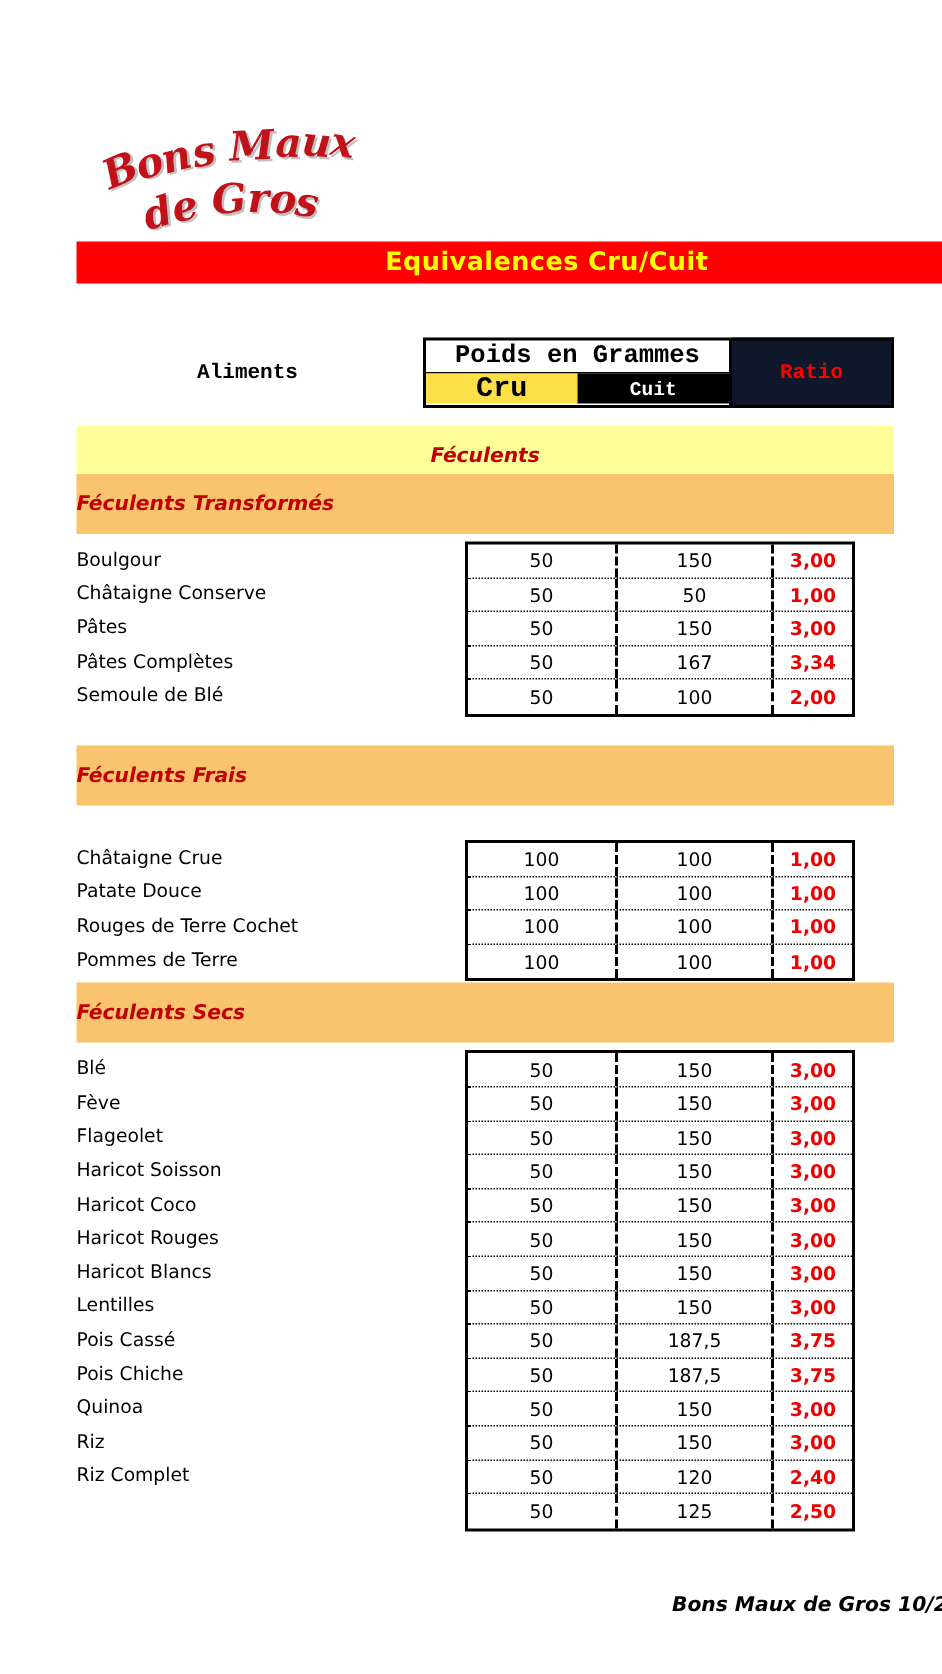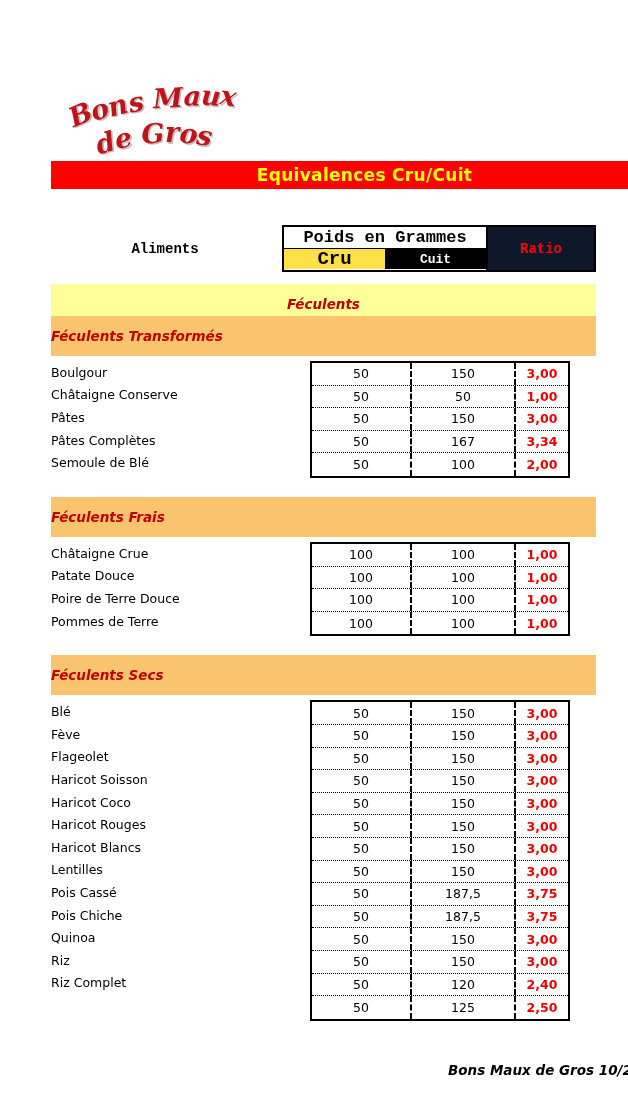--- a/index.html
+++ b/index.html
@@ -324,25 +324,25 @@
           <div class="data-row">
             <div class="cell cell-cru">50</div>
             <div class="cell cell-cuit">100</div>
             <div class="cell cell-ratio">2,00</div>
           </div>
         </div>
       </div>
       <div class="band band-sub" style="top: 497px;">
         <span>Féculents Frais</span>
       </div>
-      <div class="section" style="top: 542px; height: 90.4px;">
+      <div class="section" style="top: 560px; height: 90.4px;">
         <div class="names-col">
           <div class="name-cell">Châtaigne Crue</div>
           <div class="name-cell">Patate Douce</div>
-          <div class="name-cell">Poire de Terre Douce</div>
+          <div class="name-cell">Rouges de Terre Cochet</div>
           <div class="name-cell">Pommes de Terre</div>
         </div>
         <div class="data-box">
           <div class="data-row">
             <div class="cell cell-cru">100</div>
             <div class="cell cell-cuit">100</div>
             <div class="cell cell-ratio">1,00</div>
           </div>
           <div class="data-row">
             <div class="cell cell-cru">100</div>

